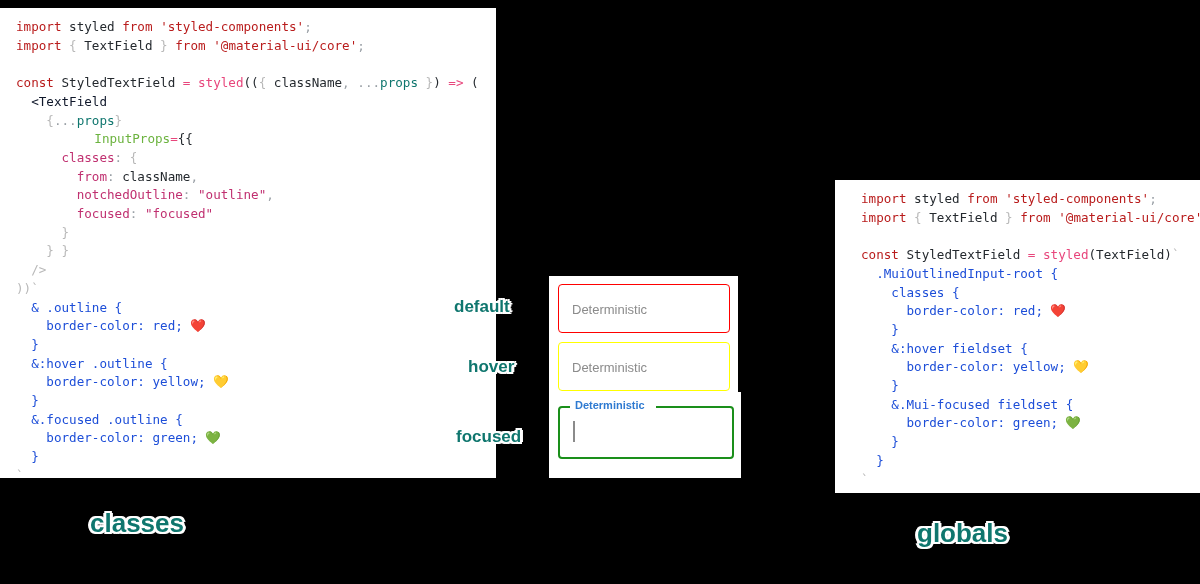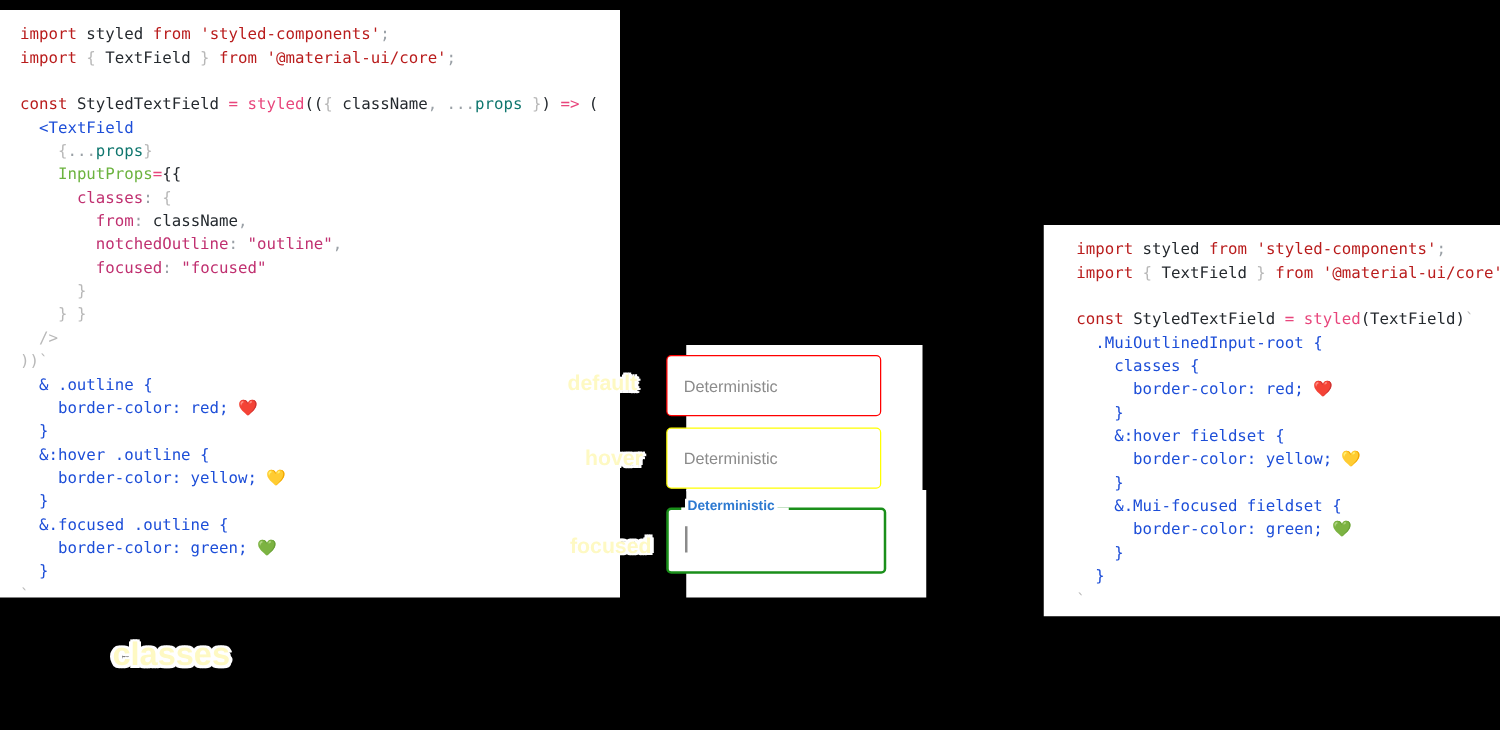--- a/index.html
+++ b/index.html
@@ -46,22 +46,22 @@
     width: 365px;
     height: 313px;
     padding: 10px 0 0 26px;
   }
 
   
   .t-kw   { color: #b91c1c; }            
   .t-str  { color: #b91c1c; }            
   .t-fn   { color: #e8467c; }            
   .t-op   { color: #e8467c; }            
-  .t-tag  { color: #1d4ed8; }            
-  .t-attr { color: #6cb33f; }            
+  .t-tag  { color: #0f172a; }            
+  .t-attr { color: #6cb33f; margin-left: 48px; }            
   .t-key  { color: #c03070; }            
   .t-val  { color: #c03070; }            
   .t-id   { color: #24292e; }            
   .t-prop { color: #0f766e; }            
   .t-dim  { color: #b8b8b8; }            
   .t-css  { color: #1d4ed8; }            
   .t-punct{ color: #9aa0a6; }
 
   
   #demo-upper {
@@ -75,21 +75,21 @@
   #demo-lower {
     position: absolute;
     left: 549px;
     top: 392px;
     width: 192px;
     height: 86px;
     background: #ffffff;
   }
   .demo-fields {
     position: absolute;
-    left: 524px;
+    left: 549px;
     top: 276px;
     width: 192px;
     height: 180px;
   }
 
   .tf {
     position: absolute;
     box-sizing: border-box;
     border-radius: 4px;
     background: #ffffff;
@@ -156,21 +156,21 @@
     width: 2px;
     height: 21px;
     background: #8b8b8b;
   }
 
   
   .anno {
     position: absolute;
     font-family: "Liberation Sans", sans-serif;
     font-weight: bold;
-    color: #fef9c3;
+    color: #0f766e;
     white-space: nowrap;
     text-shadow:
       -2px -2px 0 #fff,  2px -2px 0 #fff,
       -2px  2px 0 #fff,  2px  2px 0 #fff,
       -2px  0   0 #fff,  2px  0   0 #fff,
        0   -2px 0 #fff,  0    2px 0 #fff,
       -3px  0   0 #fff,  3px  0   0 #fff;
   }
   .anno-state { font-size: 17px; }
   #anno-default { left: 454px; top: 297px; }
@@ -254,14 +254,15 @@
 <span class="t-css">    }</span>
 <span class="t-css">    &amp;.Mui-focused fieldset {</span>
 <span class="t-css">      border-color: green; </span><span class="t-emoji">💚</span>
 <span class="t-css">    }</span>
 <span class="t-css">  }</span>
 <span class="t-dim">`</span>
 <span class="t-dim"> ;</span></pre>
   </div>
 
   <div class="anno anno-caption" id="caption-classes">classes</div>
+  <div class="anno anno-caption" id="caption-globals">globals</div>
 
 </div>
 
 </body></html>

